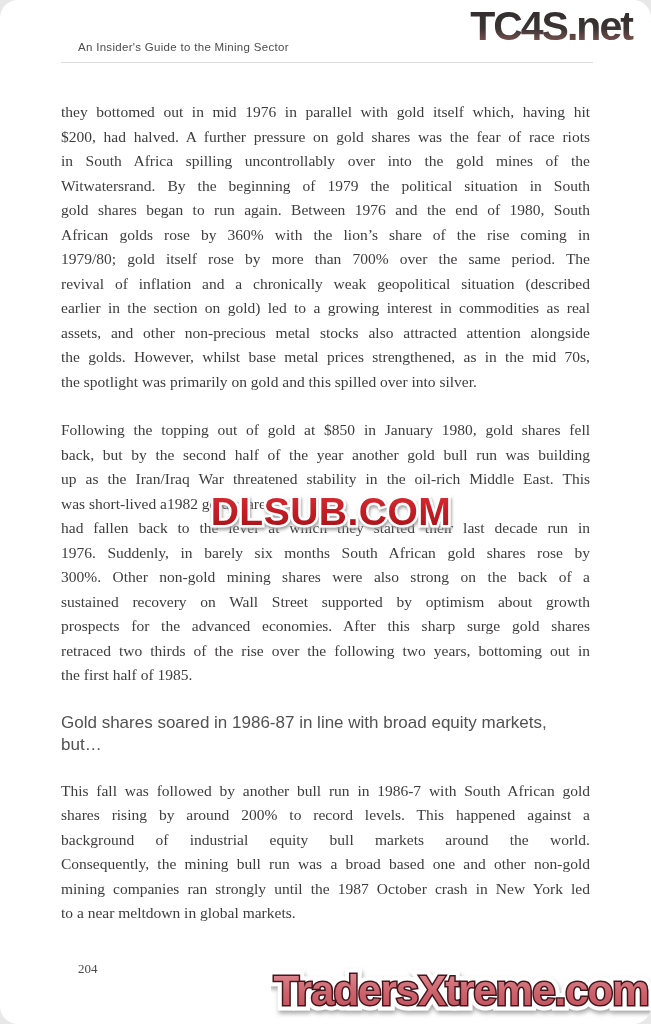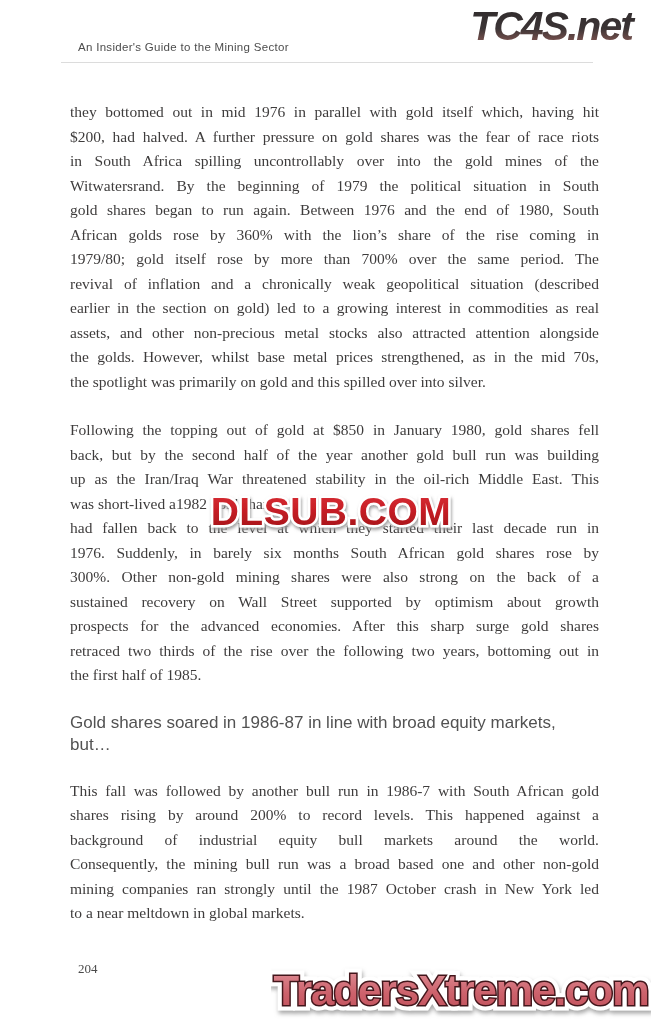--- a/index.html
+++ b/index.html
@@ -3,35 +3,36 @@
 <meta charset="utf-8">
 <style>
   html,body { margin:0; padding:0; background:#e8e8e8; }
   .page {
     position:relative;
     width:651px; height:1024px;
     margin:0 auto;
     background:#ffffff;
     overflow:hidden;
     font-family:"Liberation Serif", serif;
+    border-radius:18px;
   }
   
   .runhead {
     position:absolute; left:78px; top:41px;
     font-family:"Liberation Sans", sans-serif;
     font-size:11.5px; letter-spacing:.3px;
     color:#4d4d4d;
   }
   .head-rule {
     position:absolute; left:61px; top:62px;
     width:532px; height:1px; background:#dcdcdc;
   }
   
   .content {
-    position:absolute; left:70px; top:100px; width:529px;
+    position:absolute; left:61px; top:100px; width:529px;
     color:#3e3c3c;
   }
   .para { font-size:15.5px; line-height:24.5px; }
   .line {
     text-align:justify;
     text-align-last:justify;
     white-space:nowrap;
   }
   .jend .line:last-child {
     text-align-last:left;
@@ -48,21 +49,21 @@
     font-size:17px; line-height:22px;
     color:#525252;
   }
   .p3 { margin-top:23px; }
   
   .page-number {
     position:absolute; left:78px; top:961px;
     font-size:13px; color:#4a4a4a;
   }
   
-  .tc4s-logo { position:absolute; left:452px; top:1px;font-style:italic; }
+  .tc4s-logo { position:absolute; left:452px; top:1px; }
   .dlsub-watermark { position:absolute; left:186px; top:487px; }
   .tx-logo { position:absolute; left:271px; top:959px; }
 </style>
 </head>
 <body>
 
 <div class="page">
 
   <div class="runhead">An Insider's Guide to the Mining Sector</div>
   <div class="head-rule"></div>

